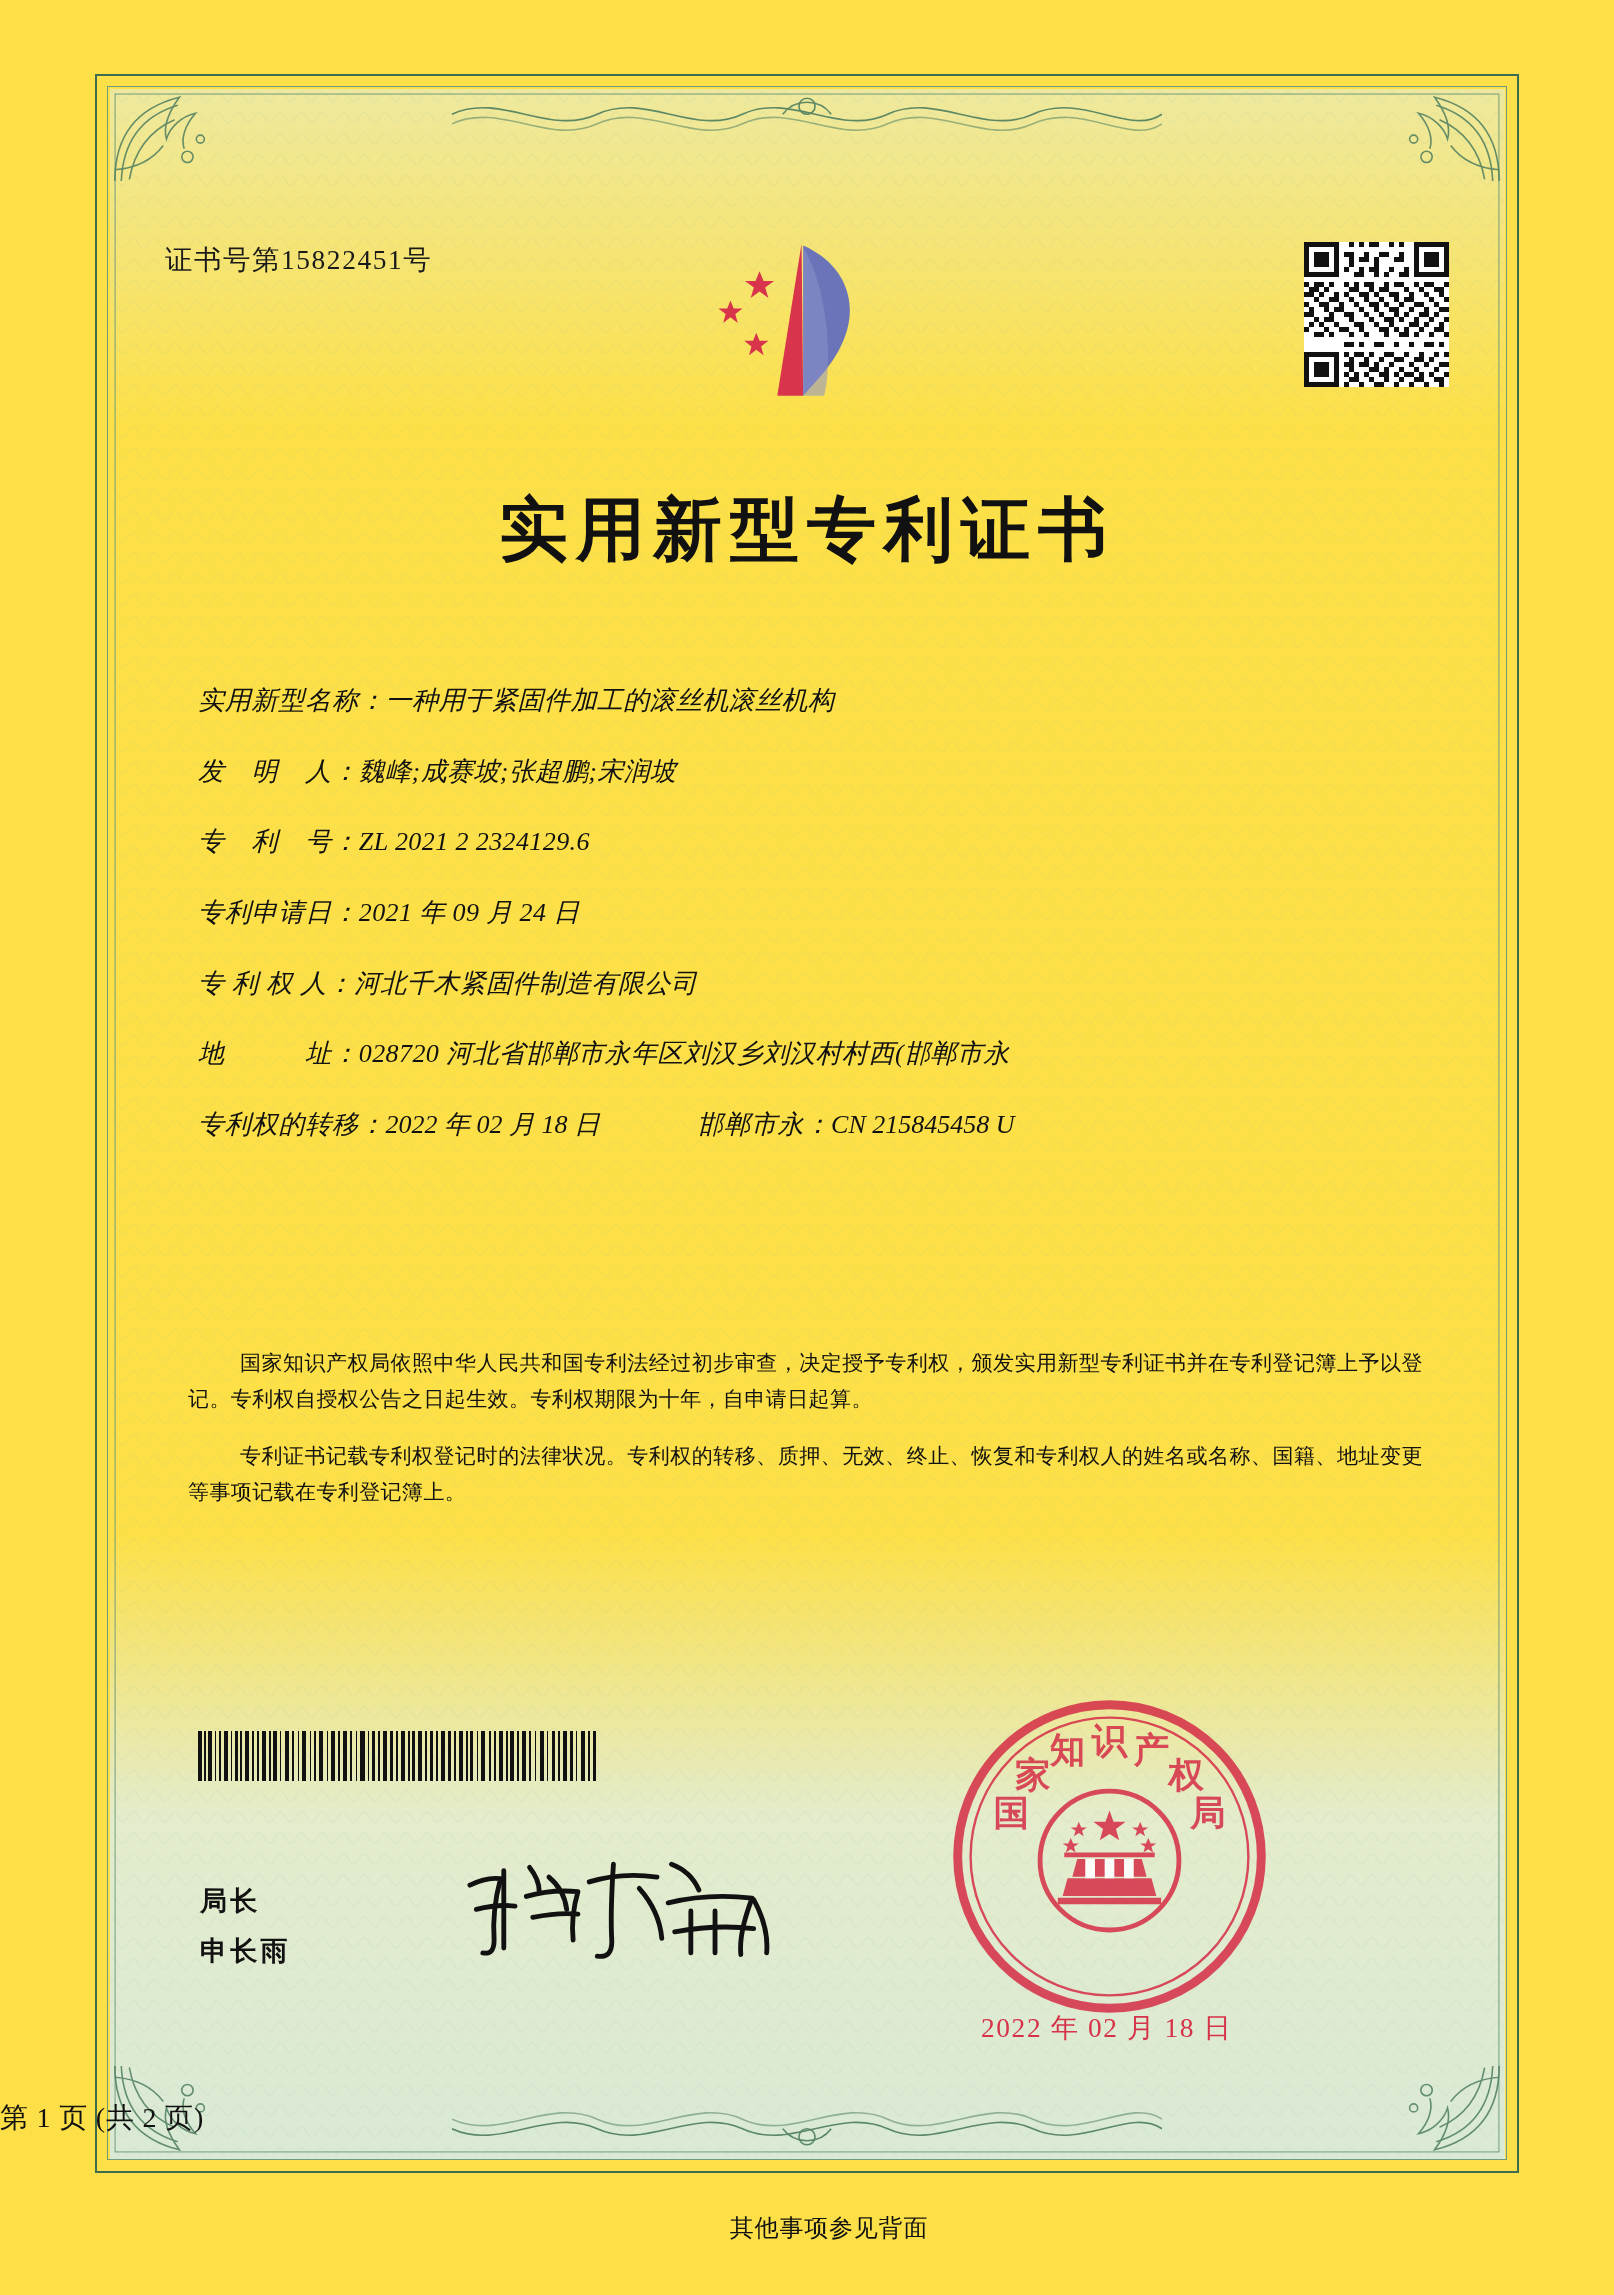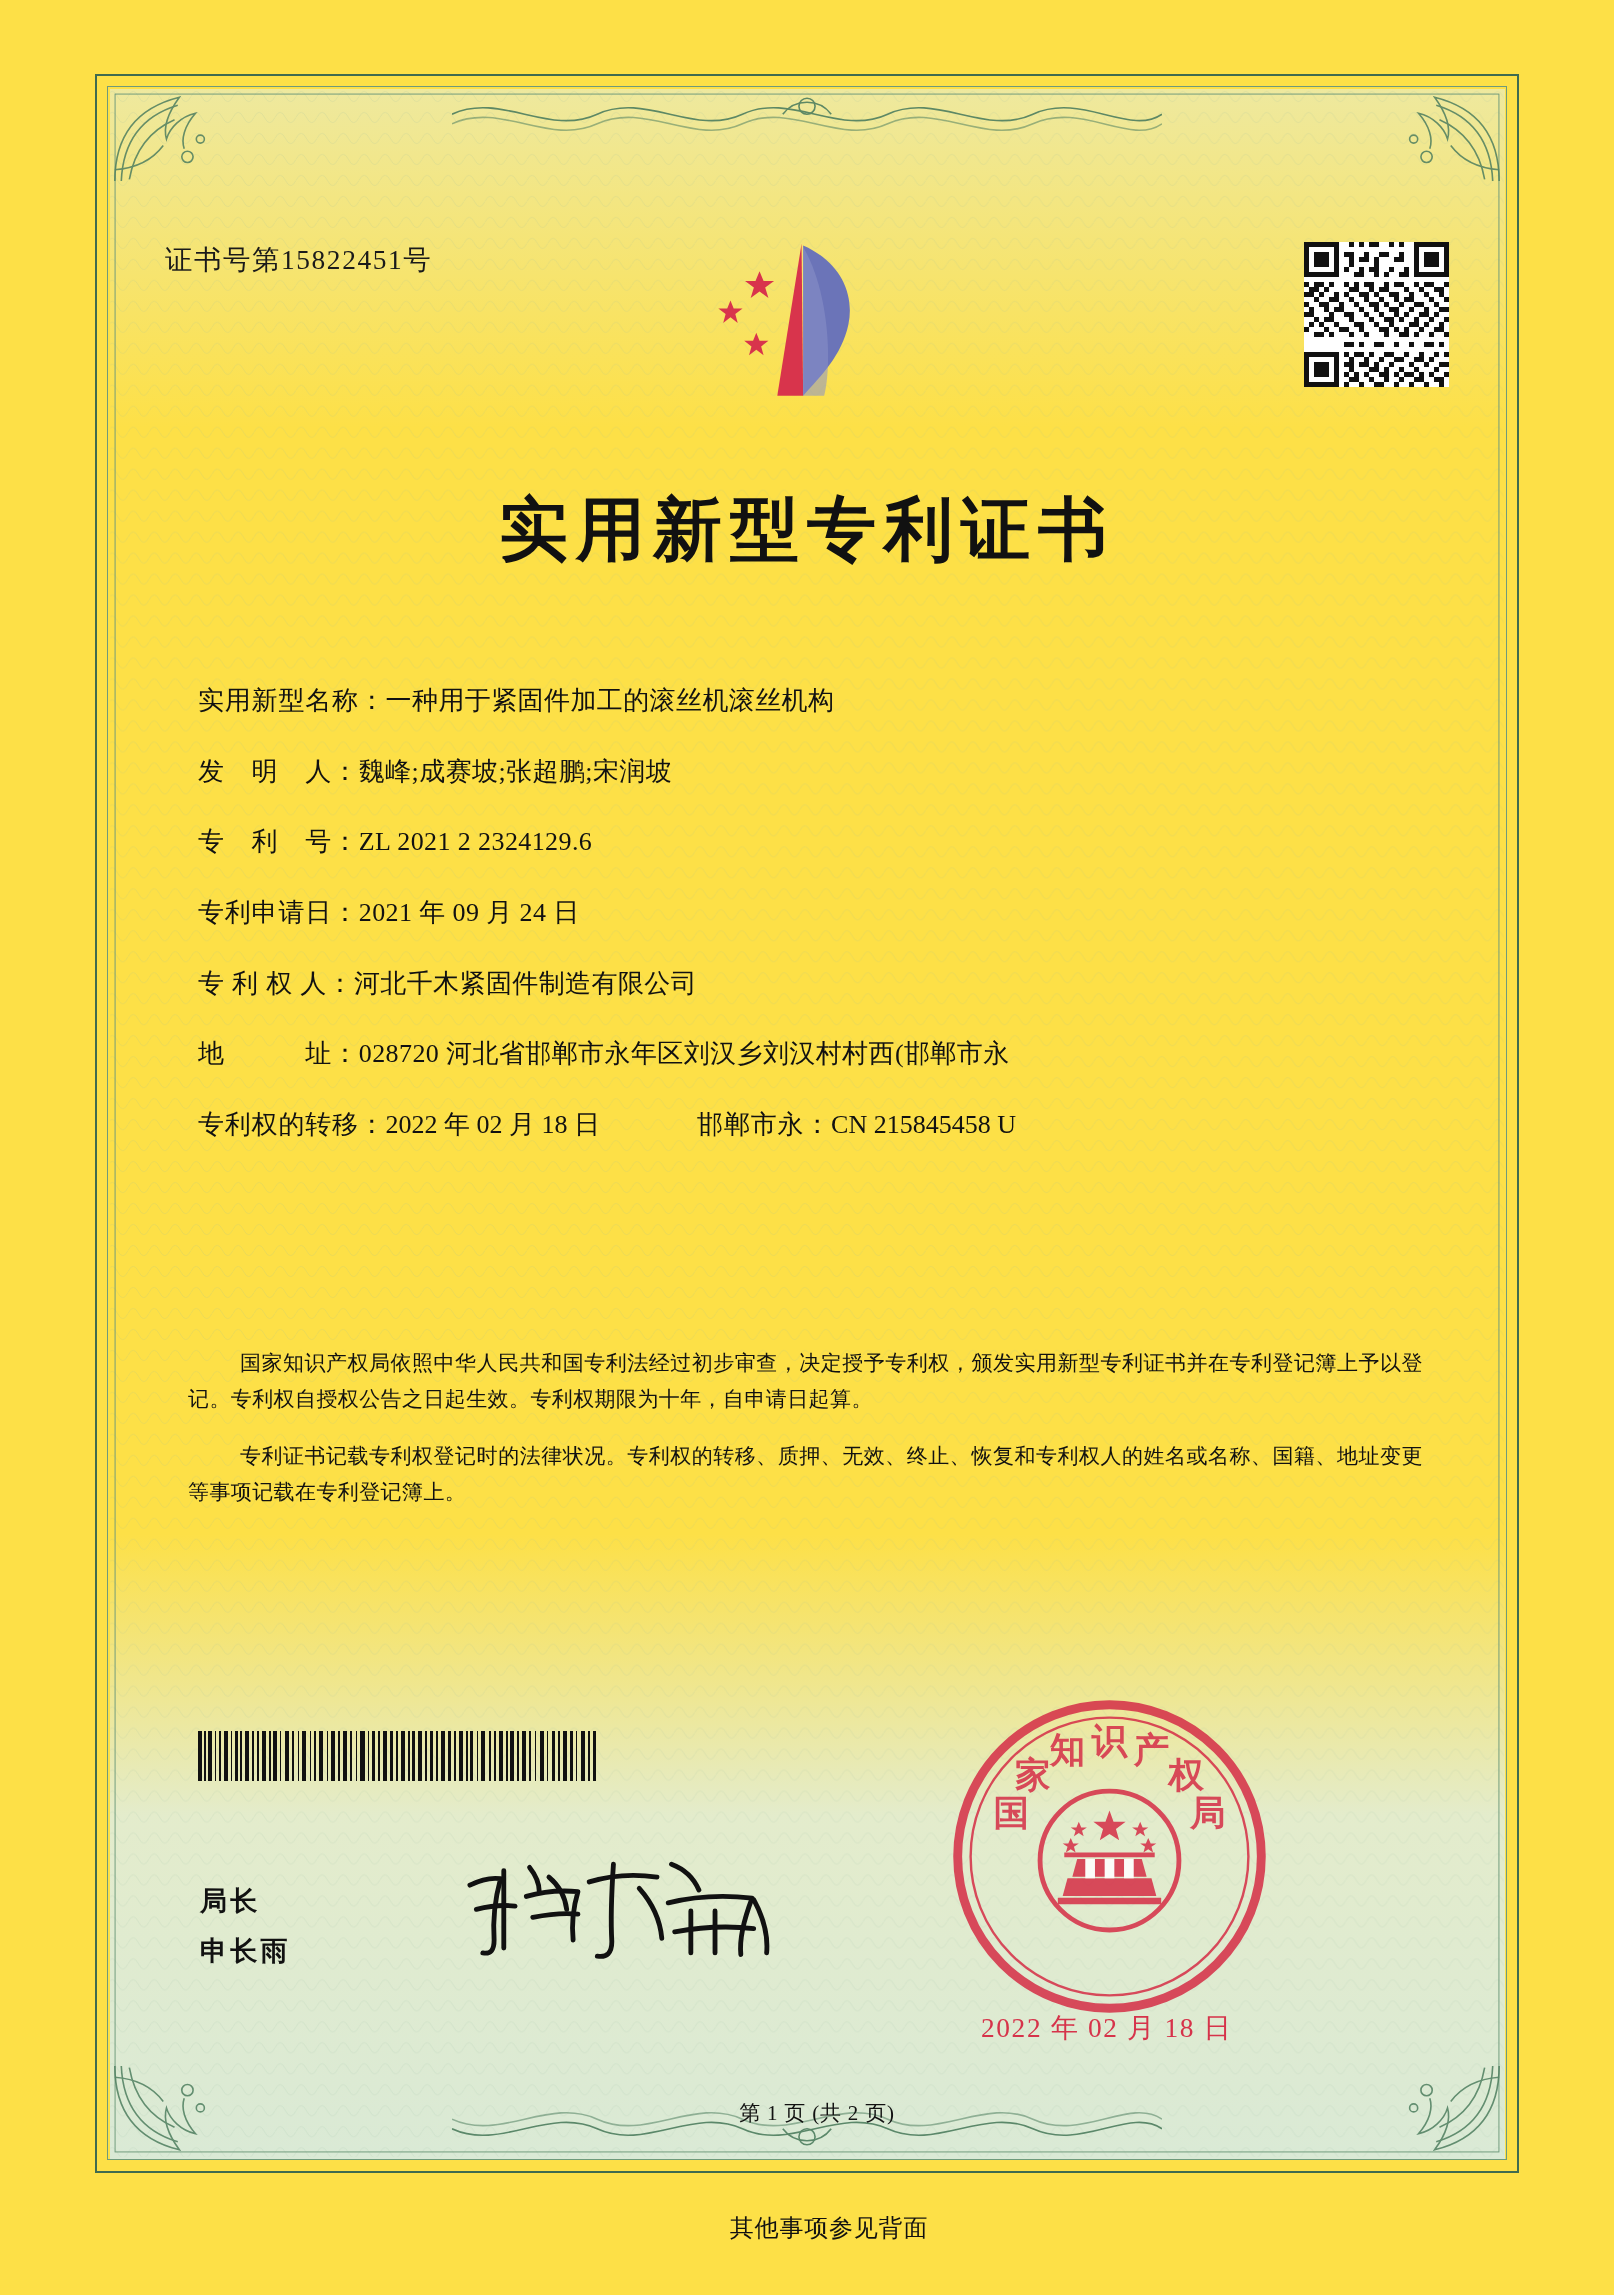--- a/index.html
+++ b/index.html
@@ -135,20 +135,21 @@
   }
 
   
   .fields {
     position: absolute;
     left: 198px;
     top: 682px;
     width: 1235px;
     font-size: 26px;
     color: #111;
+    font-style: italic;
   }
   .field-row {
     display: flex;
     align-items: flex-start;
     margin-bottom: 33px;
     line-height: 1.45;
   }
   .f-label {
     flex: 0 0 auto;
     white-space: pre;
@@ -230,25 +231,24 @@
     letter-spacing: 1.6px;
     white-space: nowrap;
   }
 
   
   .page-no {
     position: absolute;
     left: 0;
     right: 0;
     top: 2099px;
-    text-align: center;
-    font-size: 21px;
+    text-align: left;
+    font-size: 28px;
     color: #111;
     letter-spacing: 0.8px;
-    margin-left: 20px;
   }
   .back-note {
     position: absolute;
     left: 0;
     right: 0;
     top: 2212px;
     text-align: center;
     font-size: 24px;
     color: #111;
     letter-spacing: 0.8px;

